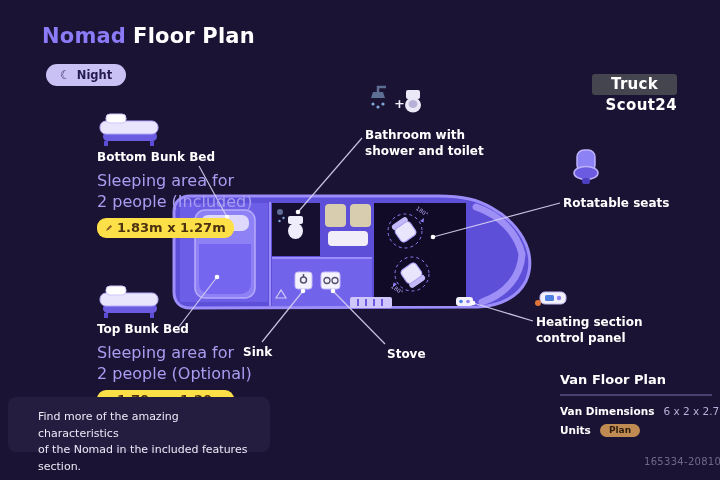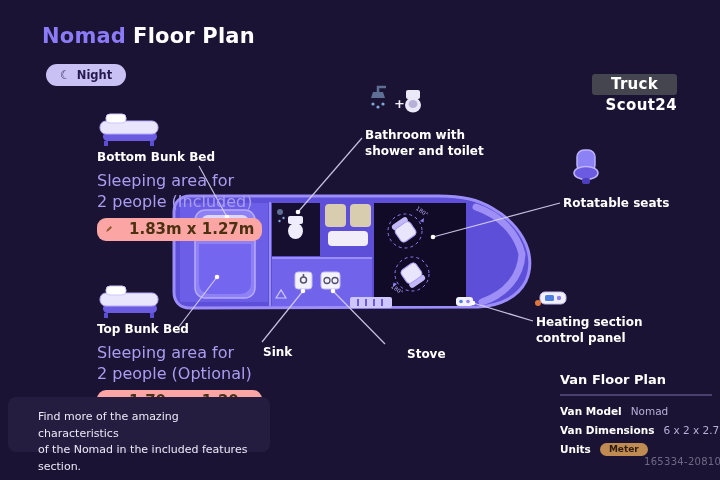--- a/index.html
+++ b/index.html
@@ -9,27 +9,27 @@
   .title .accent{color:#8c7bf8;margin-right:7px;}
   .chip{position:absolute;left:46px;top:64px;display:inline-flex;align-items:center;gap:6px;background:#c9c0f4;color:#241a4d;font-size:11.5px;font-weight:700;padding:4px 14px;border-radius:13px;cursor:pointer;}
   .moon{font-size:12px;line-height:1;}
   .logo{position:absolute;left:592px;top:74px;color:#ffffff;font-weight:700;}
   .logo-box{display:inline-block;background:#45454f;border-radius:3px;padding:1px 19px 2px;font-size:15px;letter-spacing:.3px;}
   .logo-text{font-size:15px;letter-spacing:.4px;margin-top:1px;text-align:right;}
   .co{position:absolute;}
   .co-title{font-size:12px;font-weight:700;color:#ffffff;line-height:1.3;}
   .co-desc{font-size:16px;color:#a89df0;line-height:1.32;}
   .co-desc.first{margin-top:4px;}
-  .dim-badge{display:inline-flex;align-items:center;gap:16px;background:#fca5a5;color:#4c3110;font-size:15px;font-weight:700;padding:2.5px 8px;border-radius:9px;margin-top:6px;}
+  .dim-badge{display:inline-flex;align-items:center;gap:4px;background:#fde047;color:#4c3110;font-size:13px;font-weight:700;padding:2.5px 8px;border-radius:9px;margin-top:6px;}
   .co-bottom-bunk{left:97px;top:150px;}
   .co-bathroom{left:365px;top:128px;}
   .co-seats{left:563px;top:196px;}
   .co-heating{left:536px;top:315px;}
   .co-top-bunk{left:97px;top:322px;}
-  .plain-label{position:absolute;font-size:12px;font-weight:700;color:#ffffff;margin-left:20px;}
+  .plain-label{position:absolute;font-size:12px;font-weight:700;color:#ffffff;}
   .label-sink{left:243px;top:345px;}
   .label-stove{left:387px;top:347px;}
   .note{position:absolute;left:8px;top:397px;width:262px;height:55px;background:#251d3f;border-radius:8px;box-sizing:border-box;padding:12px 8px 0 30px;font-size:11px;color:#ece9f8;line-height:1.5;}
   .spec{position:absolute;left:560px;top:372px;width:152px;}
   .spec-title{font-size:13px;font-weight:700;color:#ffffff;}
   .spec-divider{height:1.5px;background:#4a4170;margin:7px 0 9px;}
   .spec-row{display:flex;align-items:center;gap:9px;margin-bottom:7px;font-size:10.5px;}
   .spec-label{font-weight:700;color:#ffffff;white-space:nowrap;}
   .spec-value{color:#b8b0da;white-space:nowrap;}
   .meter-badge{background:#c08b52;color:#2e1c0a;font-weight:700;font-size:9px;padding:1.5px 9px;border-radius:8px;}
@@ -229,28 +229,24 @@
 
   <div class="note">
     <div>Find more of the amazing characteristics</div>
     <div>of the Nomad in the included features section.</div>
   </div>
 
   <div class="spec">
     <div class="spec-title">Van Floor Plan</div>
     <div class="spec-divider"></div>
     <div class="spec-row">
-      <span class="spec-label">Van Model</span>
-      <span class="spec-value">Nomad</span>
-    </div>
-    <div class="spec-row">
       <span class="spec-label">Van Dimensions</span>
       <span class="spec-value">6 x 2 x 2.75 m</span>
     </div>
     <div class="spec-row">
       <span class="spec-label">Units</span>
-      <span class="spec-value meter-badge">Meter</span>
+      <span class="spec-value meter-badge">Plan</span>
     </div>
   </div>
 
   <div class="watermark">165334-20810363</div>
 
 </div>
 
 </body></html>

